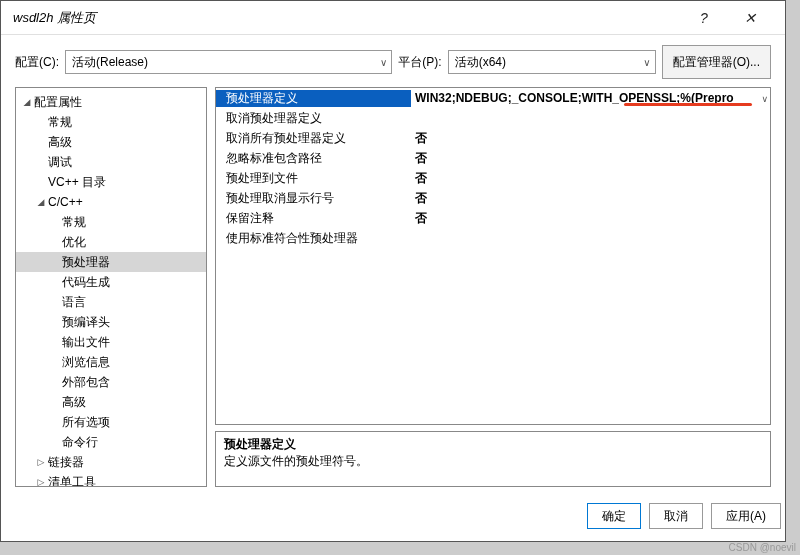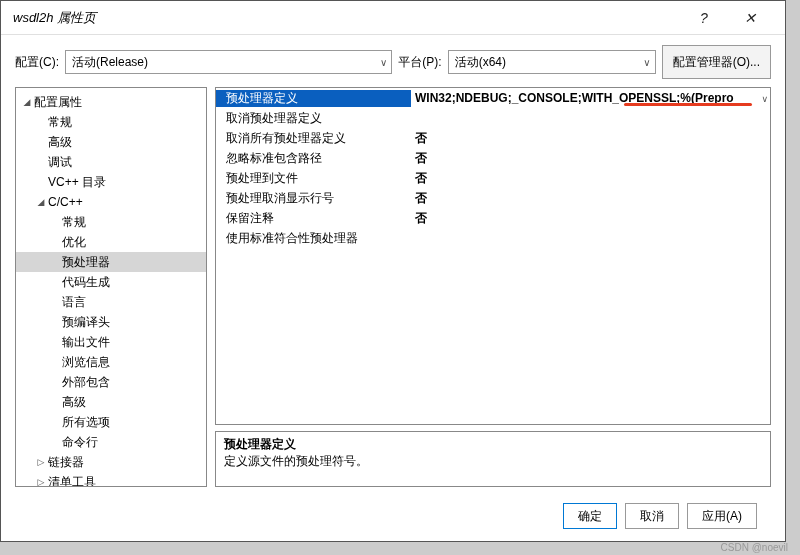--- a/index.html
+++ b/index.html
@@ -10,35 +10,35 @@
   .titlebar .tbtn { width: 46px; height: 34px; display: flex; align-items: center; justify-content: center; font-size: 14px; color: #222; }
   .toprow { display: flex; align-items: center; gap: 6px; padding: 10px 14px 8px 14px; font-size: 12px; }
   .toprow label { white-space: nowrap; }
   .combo { height: 24px; border: 1px solid #999; background: #fff; display: flex; align-items: center; justify-content: space-between; padding: 0 4px 0 6px; font-size: 12px; }
   .combo .chev { font-size: 10px; color: #555; }
   .cfgbtn { height: 28px; border: 1px solid #999; padding: 16px 10px; font-size: 12px; background: #f3f3f3; display:flex; align-items:center; }
   .body { display: flex; flex: 1; padding: 0 14px 8px 14px; gap: 8px; overflow:hidden;}
   .treewrap { width: 192px; border: 1px solid #888; background: #fff; overflow: auto; font-size: 12px; padding: 4px 0; }
   .descbox { border: 1px solid #888; height: 56px; font-size: 12px; padding: 4px 8px; }
   .descbox .t { font-weight: 600; }
-  .footer { display: flex; justify-content: flex-end; gap: 8px; padding: 8px 28px 12px 14px; }
+  .footer { display: flex; justify-content: flex-end; gap: 8px; padding: 8px 4px 12px 14px; }
   .btn { height: 26px; border: 1px solid #999; background: #fff; padding: 0 14px; font-size: 12px; display:flex; align-items:center; }
   .btn.primary { border: 1px solid #0078d4; }
   .tree-item { display: flex; align-items: center; height: 20px; padding-right:4px;}
   .tree-item .tw { width: 14px; text-align: center; font-size: 9px; color: #555; display:inline-block;}
   .tree-item.sel { background: #d6d6d6; }
   .right { flex:1; display:flex; flex-direction:column; gap:6px;}
   .grid { flex:1; border: 1px solid #888; background:#fff; overflow:auto;}
   .row { display:flex; height:20px; font-size:12px; align-items:center;}
   .row .k { width:195px; padding-left:10px; white-space:nowrap; overflow:hidden;}
   .row .v { flex:1; padding-left:4px; white-space:nowrap; overflow:hidden; position:relative;}
   .row.sel .k { background:#0a5fbf; color:#fff;}
   .row .dd { position:absolute; right:2px; top:3px; font-size:9px; color:#555;}
   .underline { position:absolute; height:3px; background:#e63b1f; border-radius:2px; left:200px; top:86px; width:330px;}
-  .watermark { position:absolute; bottom:2px; right:12px; font-size:10px; color:#999;}
+  .watermark { position:absolute; bottom:2px; right:4px; font-size:10px; color:#999;}
 </style>
 </head>
 <body>
 
 <div class="dialog">
 
   <div class="titlebar">
     <span class="title">wsdl2h 属性页</span>
     <div class="tbtn">
         <span>?</span>

